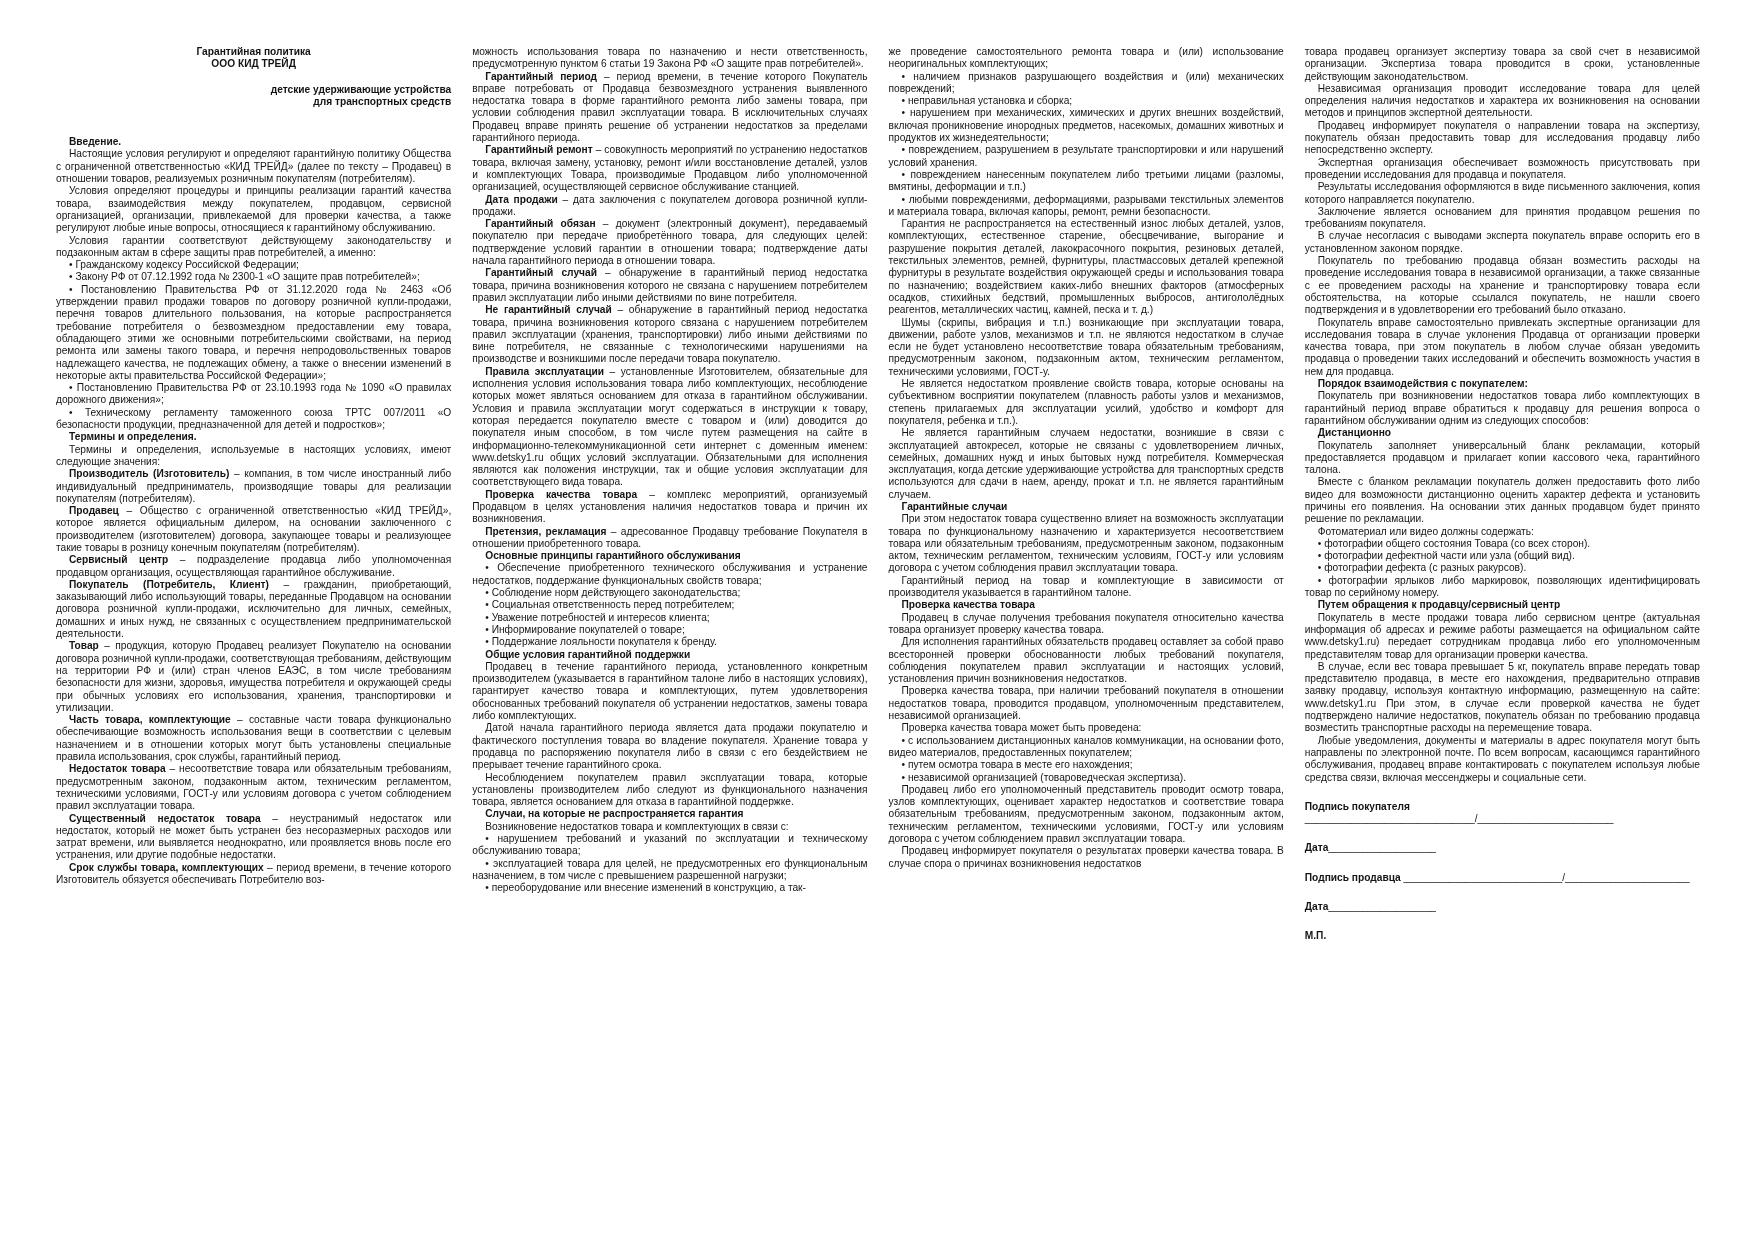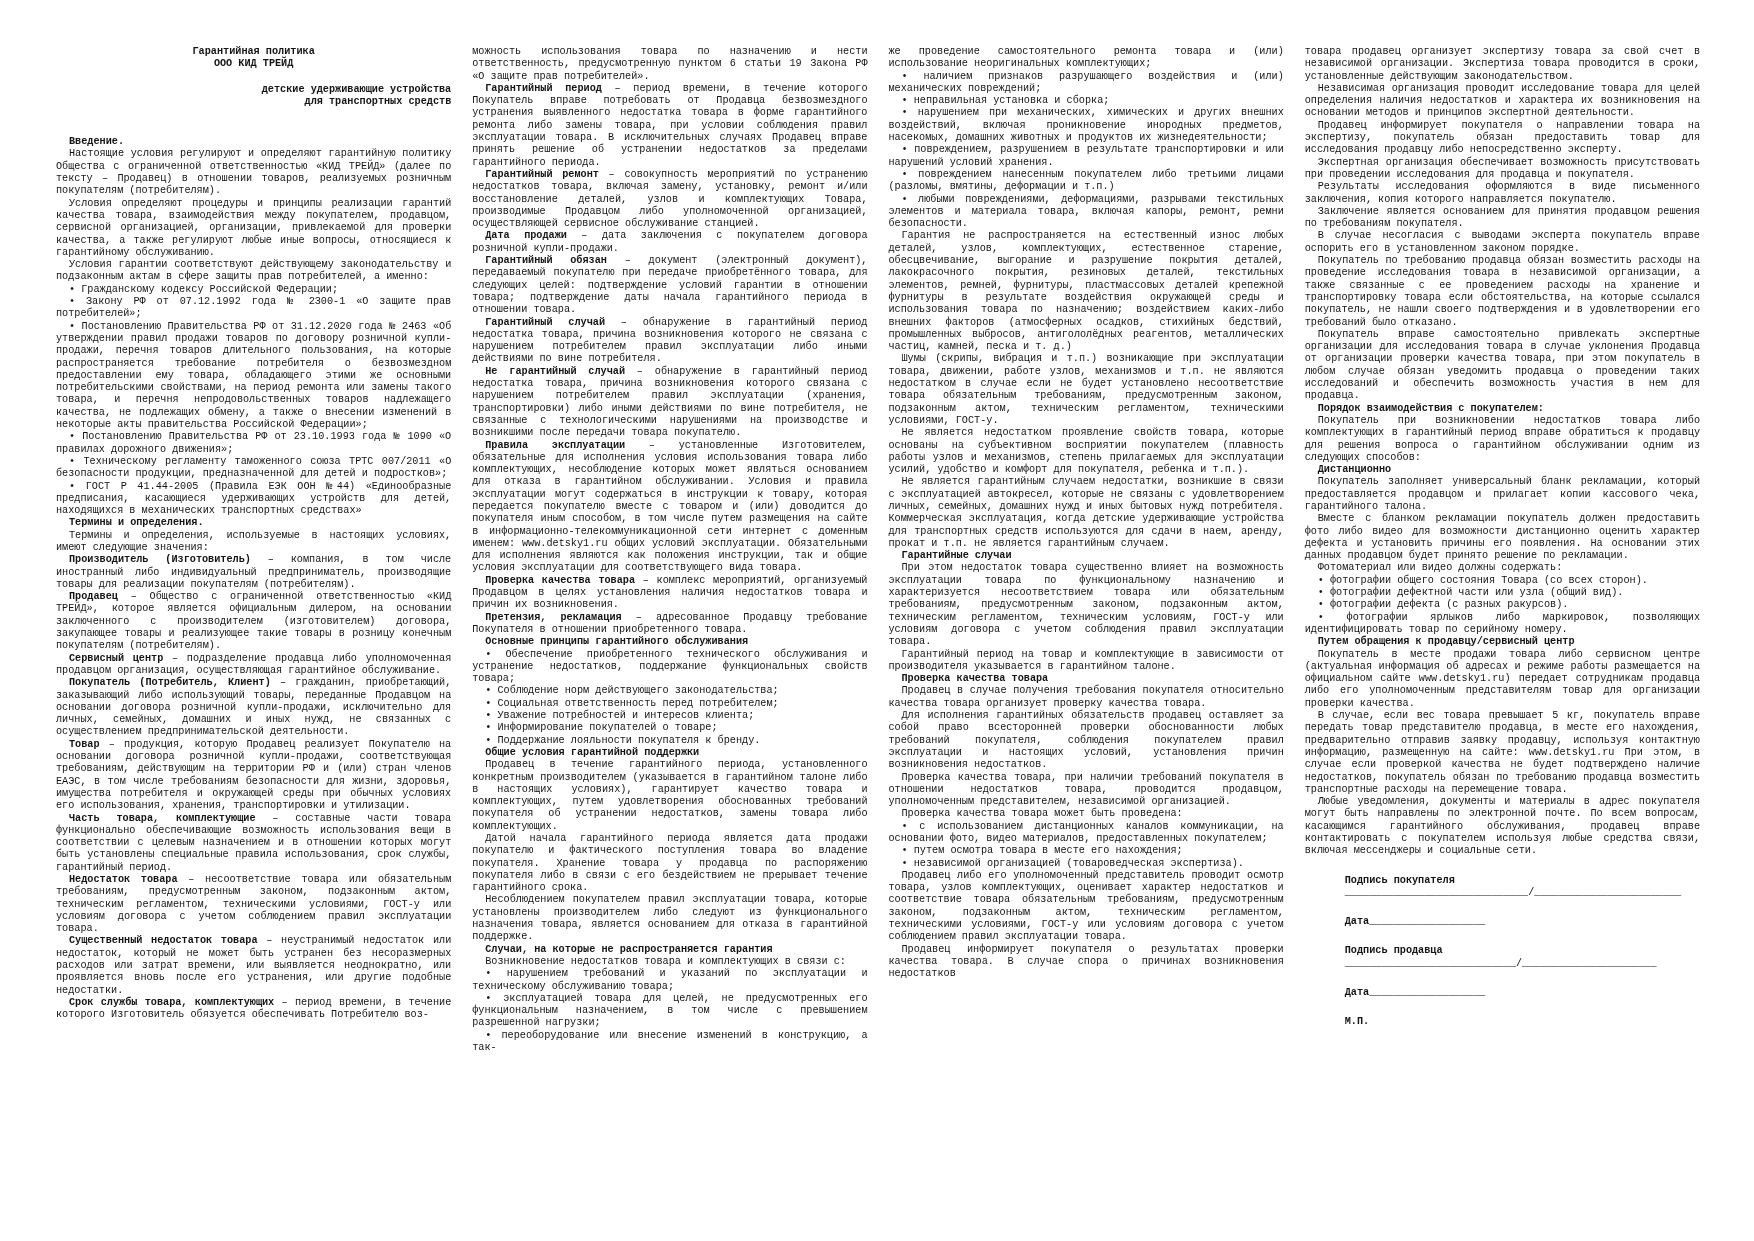--- a/index.html
+++ b/index.html
@@ -4,55 +4,54 @@
 <style>
   * { margin:0; padding:0; box-sizing:border-box; }
   html, body { background:#e8e8e8; }
   .page {
     position:relative;
     width:1754px; height:1241px;
     margin:0 auto;
     background:#ffffff;
     padding:46px 54px 38px 56px;
     overflow:hidden;
-    font-family:Liberation Mono, monospace;
+    font-family:Liberation Sans, sans-serif;
     font-size:10.2px;
     line-height:12.3px;
     color:#141414;
   }
   .cols { display:flex; gap:21px; height:100%; }
   .col { flex:1 1 0; min-width:0; }
   .blk { text-align:justify; }
   .blk.title { text-align:center; font-weight:bold; margin-bottom:13px; }
   .blk.subtitle { text-align:right; font-weight:bold; margin-bottom:28px; }
   .blk.h  { font-weight:bold; text-indent:13px; text-align:left; }
   .blk.p  { text-indent:13px; }
   .blk.li { text-indent:13px; }
   .blk.cont { text-indent:0; }
-  .blk.sig { margin-top:17px; text-align:left; text-indent:0;margin-left:40px; }
+  .blk.sig { margin-top:17px; text-align:left; text-indent:0; }
   .lead { font-weight:bold; }
 </style>
 </head>
 <body>
 
 <div class="page">
   <div class="cols">
     <div class="col">
         <div class="blk title">Гарантийная политика<br>ООО КИД ТРЕЙД</div>
         <div class="blk subtitle">детские удерживающие устройства<br>для транспортных средств</div>
         <div class="blk h">Введение.</div>
         <div class="blk p">Настоящие условия регулируют и определяют гарантийную политику Общества с ограниченной ответственностью «КИД ТРЕЙД» (далее по тексту – Продавец) в отношении товаров, реализуемых розничным покупателям (потребителям).</div>
         <div class="blk p">Условия определяют процедуры и принципы реализации гарантий качества товара, взаимодействия между покупателем, продавцом, сервисной организацией, организации, привлекаемой для проверки качества, а также регулируют любые иные вопросы, относящиеся к гарантийному обслуживанию.</div>
         <div class="blk p">Условия гарантии соответствуют действующему законодательству и подзаконным актам в сфере защиты прав потребителей, а именно:</div>
         <div class="blk li">• Гражданскому кодексу Российской Федерации;</div>
         <div class="blk li">• Закону РФ от 07.12.1992 года № 2300-1 «О защите прав потребителей»;</div>
         <div class="blk li">• Постановлению Правительства РФ от 31.12.2020 года № 2463 «Об утверждении правил продажи товаров по договору розничной купли-продажи, перечня товаров длительного пользования, на которые распространяется требование потребителя о безвозмездном предоставлении ему товара, обладающего этими же основными потребительскими свойствами, на период ремонта или замены такого товара, и перечня непродовольственных товаров надлежащего качества, не подлежащих обмену, а также о внесении изменений в некоторые акты правительства Российской Федерации»;</div>
         <div class="blk li">• Постановлению Правительства РФ от 23.10.1993 года № 1090 «О правилах дорожного движения»;</div>
         <div class="blk li">• Техническому регламенту таможенного союза ТРТС 007/2011 «О безопасности продукции, предназначенной для детей и подростков»;</div>
-        <div class="blk li">• ГОСТ Р  41.44-2005 (Правила ЕЭК ООН №44) «Единообразные предписания, касающиеся удерживающих устройств для детей, находящихся в механических транспортных средствах»</div>
         <div class="blk h">Термины и определения.</div>
         <div class="blk p">Термины и определения, используемые в настоящих условиях, имеют следующие значения:</div>
         <div class="blk p"><span class="lead">Производитель (Изготовитель)</span> – компания, в том числе иностранный либо индивидуальный предприниматель, производящие товары для реализации покупателям (потребителям).</div>
         <div class="blk p"><span class="lead">Продавец</span> – Общество с ограниченной ответственностью «КИД ТРЕЙД», которое является официальным дилером, на основании заключенного с производителем (изготовителем) договора, закупающее товары и реализующее такие товары в розницу конечным покупателям (потребителям).</div>
         <div class="blk p"><span class="lead">Сервисный центр</span> – подразделение продавца либо уполномоченная продавцом организация, осуществляющая гарантийное обслуживание.</div>
         <div class="blk p"><span class="lead">Покупатель (Потребитель, Клиент)</span> – гражданин, приобретающий, заказывающий либо использующий товары, переданные Продавцом на основании договора розничной купли-продажи, исключительно для личных, семейных, домашних и иных нужд, не связанных с осуществлением предпринимательской деятельности.</div>
         <div class="blk p"><span class="lead">Товар</span> – продукция, которую Продавец реализует Покупателю на основании договора розничной купли-продажи, соответствующая требованиям, действующим на территории РФ и (или) стран членов ЕАЭС, в том числе требованиям безопасности для жизни, здоровья, имущества потребителя и окружающей среды при обычных условиях его использования, хранения, транспортировки и утилизации.</div>
         <div class="blk p"><span class="lead">Часть товара, комплектующие</span> – составные части товара функционально обеспечивающие возможность использования вещи в соответствии с целевым назначением и в отношении которых могут быть установлены специальные правила использования, срок службы, гарантийный период.</div>
         <div class="blk p"><span class="lead">Недостаток товара</span> – несоответствие товара или обязательным требованиям, предусмотренным законом, подзаконным актом, техническим регламентом, техническими условиями, ГОСТ-у или условиям договора с учетом соблюдением правил эксплуатации товара.</div>
         <div class="blk p"><span class="lead">Существенный недостаток товара</span> – неустранимый недостаток или недостаток, который не может быть устранен без несоразмерных расходов или затрат времени, или выявляется неоднократно, или проявляется вновь после его устранения, или другие подобные недостатки.</div>

